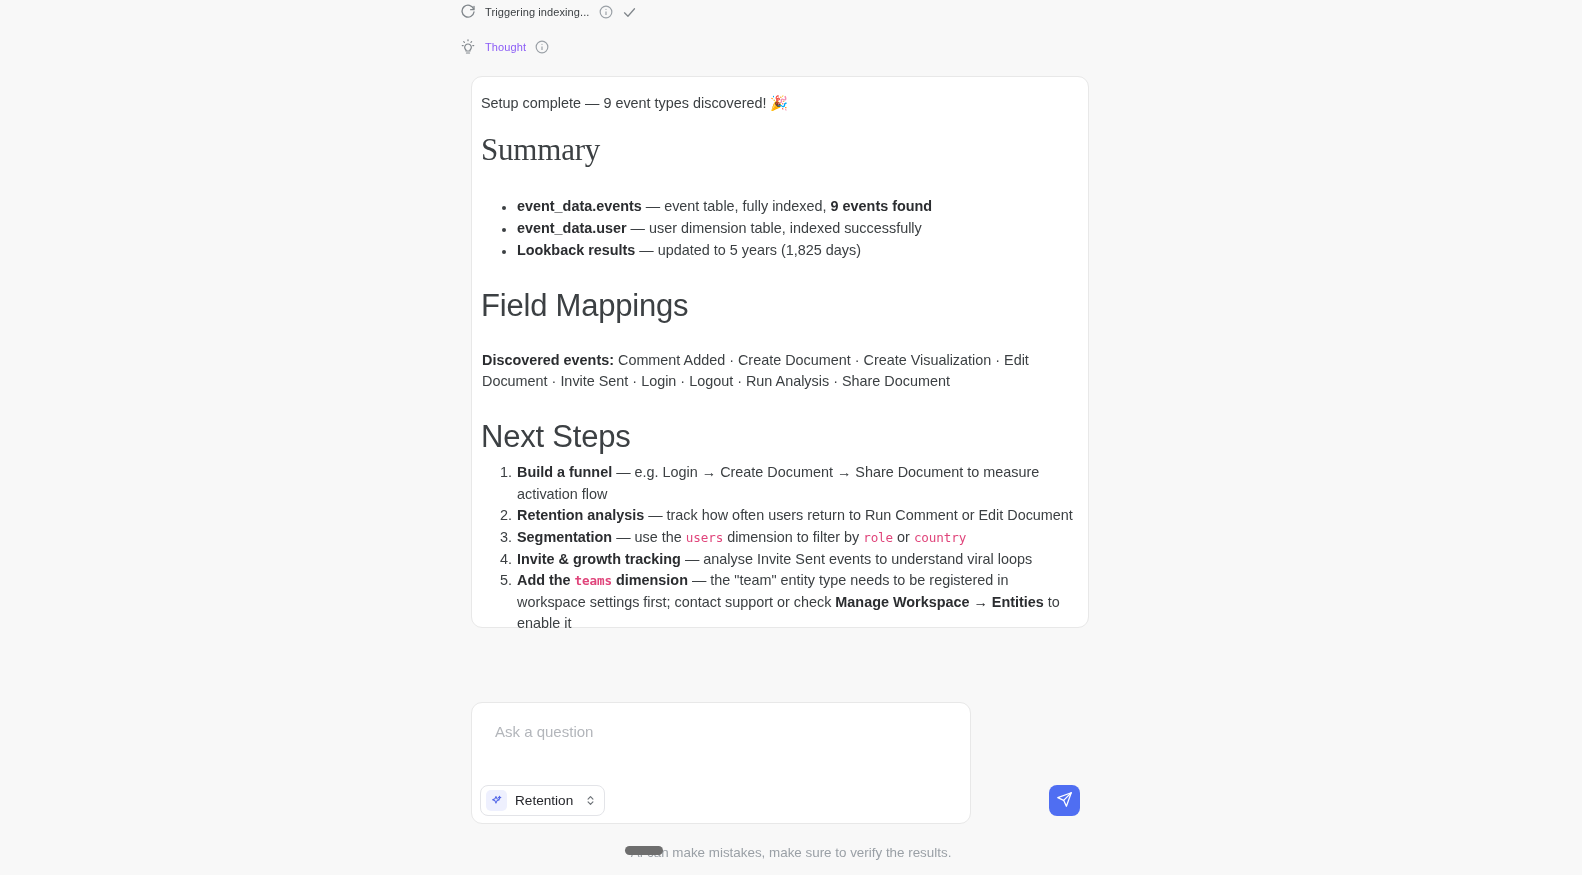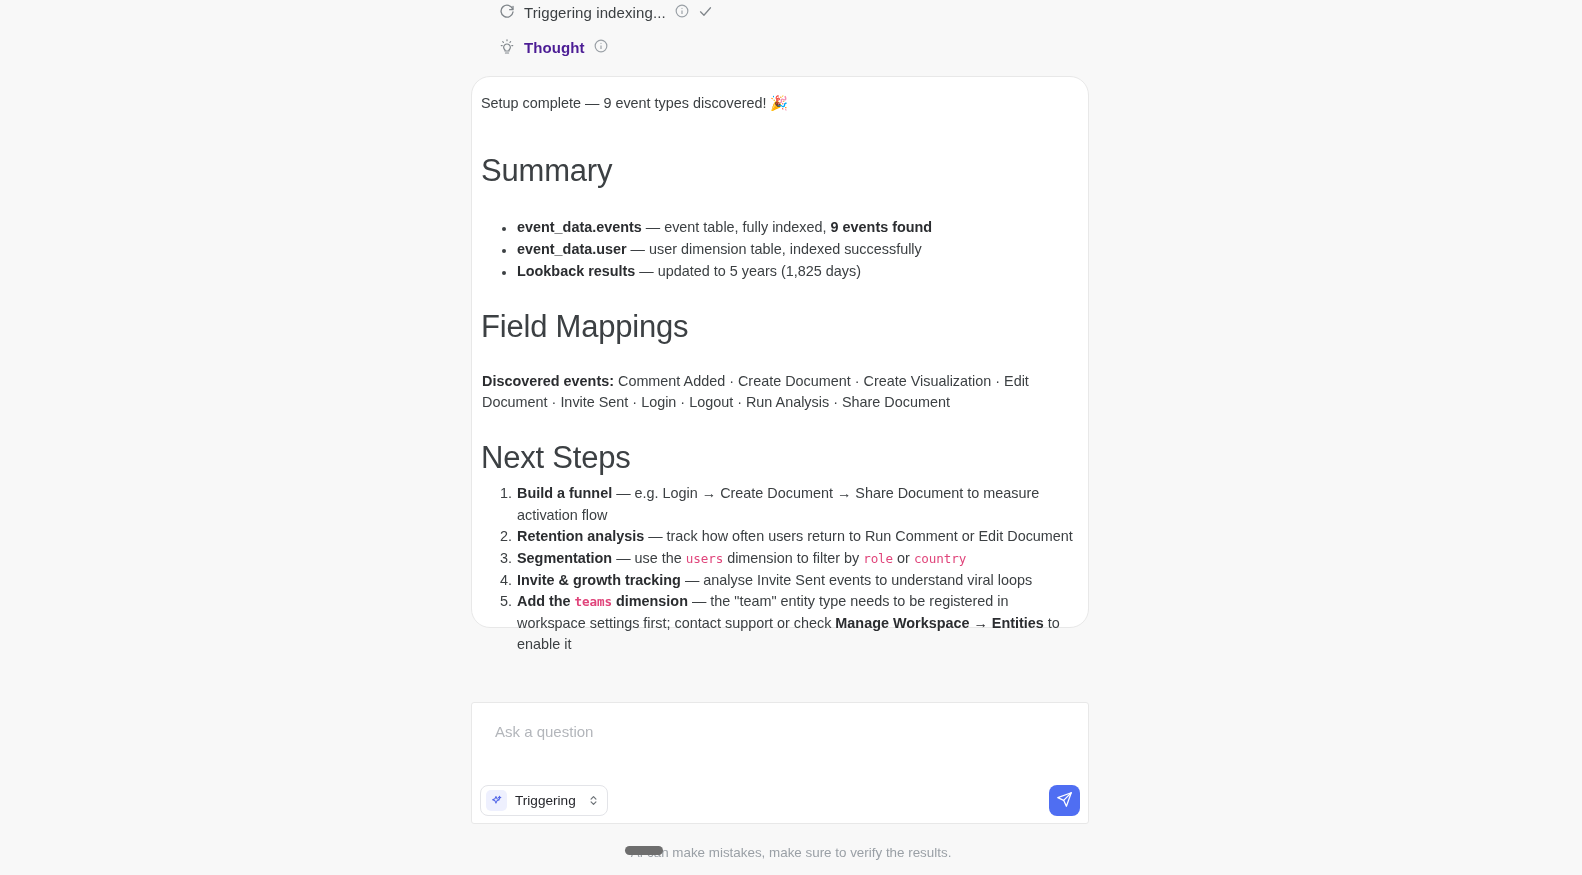--- a/index.html
+++ b/index.html
@@ -10,62 +10,62 @@
     font-family: "Liberation Sans", sans-serif;
     -webkit-font-smoothing: antialiased;
     overflow: hidden;
   }
   .page { position: relative; width: 1582px; height: 875px; }
 
   
   .status-row {
     position: absolute;
     display: flex;
-    align-items: flex-start;
+    align-items: center;
     gap: 9px;
-    left: 499px;
+    left: 460px;
     color: #5f6368;
-    font-size: 15px;
+    font-size: 11px;
   }
   .status-row.r1 { top: 4px; }
   .status-row.r2 { top: 39px; }
-  .status-label { color: #4c1d95; font-weight: 700; letter-spacing: .1px; }
+  .status-label { color: #8b5cf6; font-weight: 400; letter-spacing: .1px; }
   .status-row.r1 .status-label { font-weight: 500; color: #3c4043; }
   .ico { display: inline-flex; align-items: center; justify-content: center; }
   .ico svg { display: block; }
 
   
   .card {
     position: absolute;
     left: 471px; top: 76px;
     width: 618px; height: 552px;
     background: #ffffff;
     border: 1px solid #e8e8e8;
-    border-radius: 19px;
+    border-radius: 11px;
     padding: 16px 0 0 0;
   }
   .card-inner { padding: 0 9px 0 9px; }
 
   .intro {
     font-size: 14.4px;
     color: #3c4043;
     margin: 0 0 0 0;
     padding: 0 0 0 0;
     line-height: 1.45;
   }
 
   h2.md {
     font-size: 31px;
     font-weight: 400;
     color: #3c4043;
     margin: 27px 0 7px 0;
     letter-spacing: -0.2px;
     line-height: 1.18;
   }
-  h2.md.first { margin-top: 39px; }
+  h2.md.first { margin-top: 18px; font-family: Liberation Serif, serif; }
 
   ul.md, ol.md {
     margin: 0;
     padding-left: 35px;
     color: #3c4043;
     font-size: 14.4px;
     line-height: 1.47;
   }
   ul.md { list-style: disc; margin-top: 28px; }
   ol.md { list-style: decimal; }
@@ -87,24 +87,24 @@
     color: #3c4043;
     line-height: 1.47;
     margin: 25px 0 0 0;
     padding: 0 6px 0 1px;
   }
 
   
   .composer {
     position: absolute;
     left: 471px; top: 702px;
-    width: 618px; height: 122px;
+    width: 500px; height: 122px;
     background: #ffffff;
     border: 1px solid #e8e8e8;
-    border-radius: 3px;
+    border-radius: 11px;
   }
   .composer-input {
     position: absolute;
     left: 21px; top: 19px;
     width: 560px;
     border: none; outline: none;
     background: transparent;
     font-family: "Liberation Sans", sans-serif;
     font-size: 15px;
     color: #3c4043;
@@ -260,21 +260,21 @@
     <input class="composer-input" placeholder="Ask a question" style="">
   </div>
 
   <div class="mode-chip">
     <span class="chip-badge">
       <svg width="13" height="13" viewBox="0 0 24 24" fill="none" stroke="#5468e8" stroke-width="1.9" stroke-linejoin="round">
         <path d="M11 4.5l1.9 4.3 4.3 1.9-4.3 1.9L11 16.9l-1.9-4.3L4.8 10.7l4.3-1.9z"></path>
         <path d="M17.6 4.2l.7 1.6 1.6.7-1.6.7-.7 1.6-.7-1.6-1.6-.7 1.6-.7z"></path>
       </svg>
     </span>
-    <span class="chip-label">Triggering</span>
+    <span class="chip-label">Retention</span>
     <span class="chip-caret">
       <svg width="11" height="13" viewBox="0 0 12 16" fill="none" stroke="#6b7075" stroke-width="1.4" stroke-linecap="round" stroke-linejoin="round">
         <polyline points="3 6.4 6 3.2 9 6.4"></polyline>
           <polyline points="3 9.6 6 12.8 9 9.6"></polyline>
       </svg>
     </span>
   </div>
 
   <button class="send-btn">
     <span>

